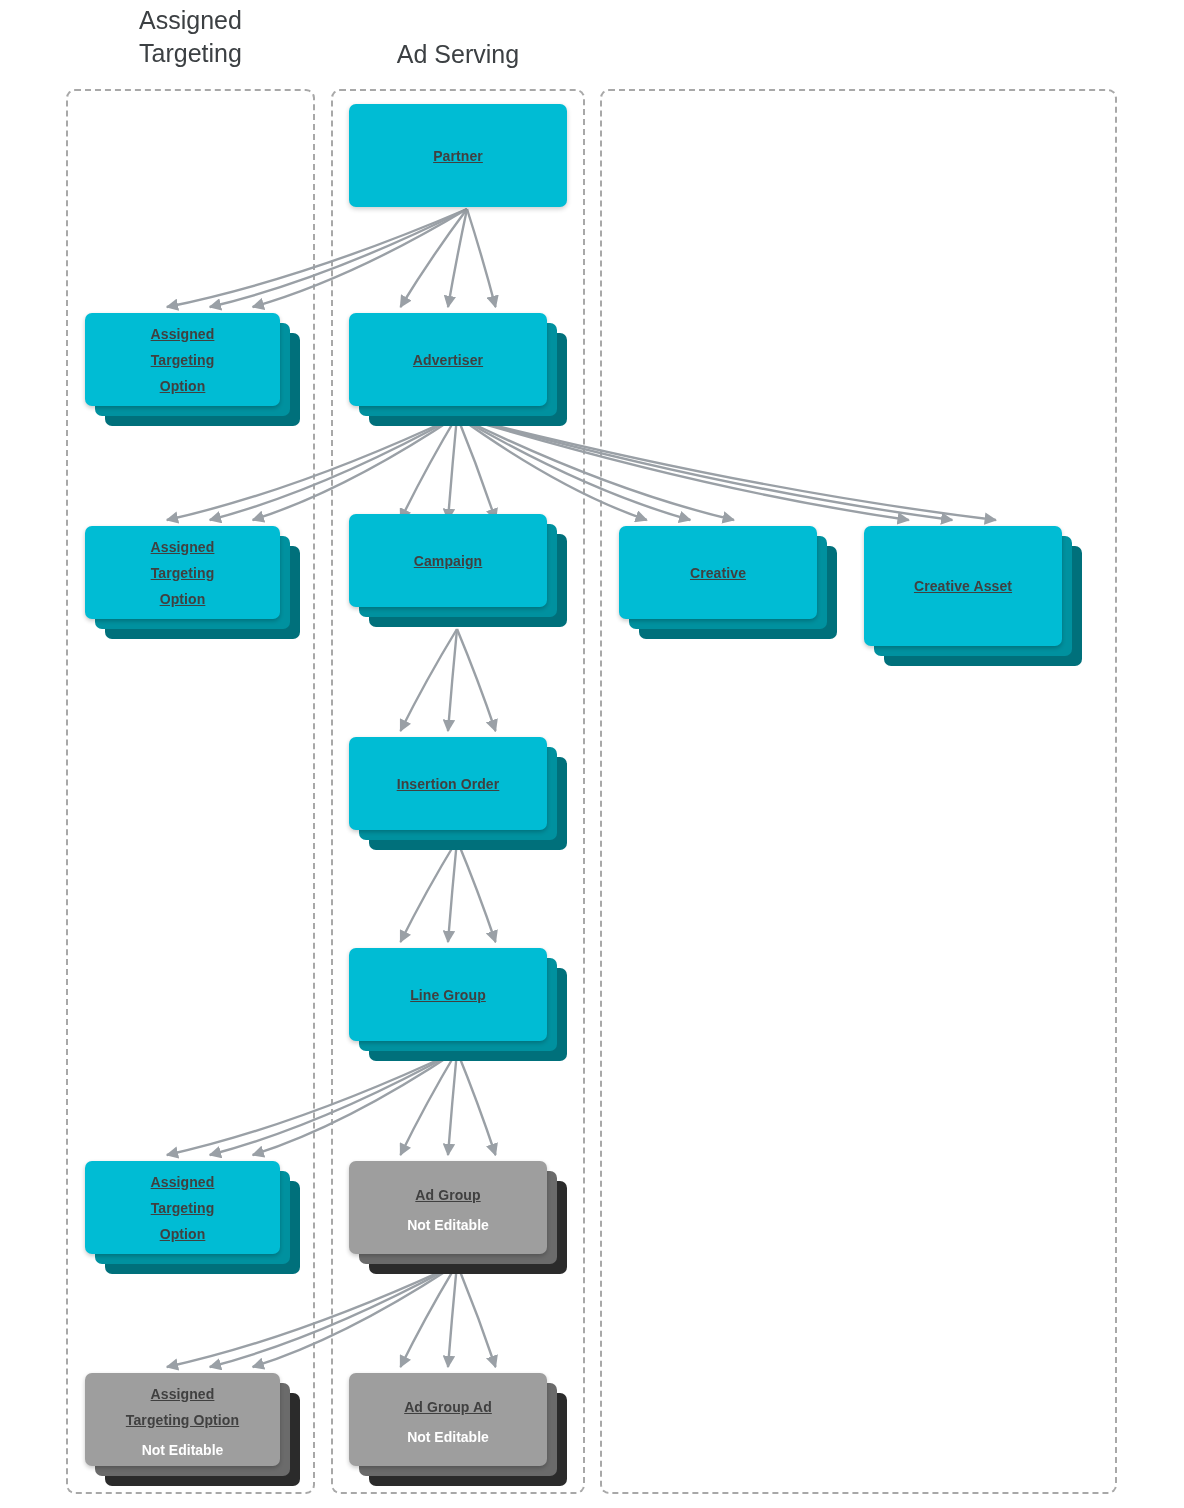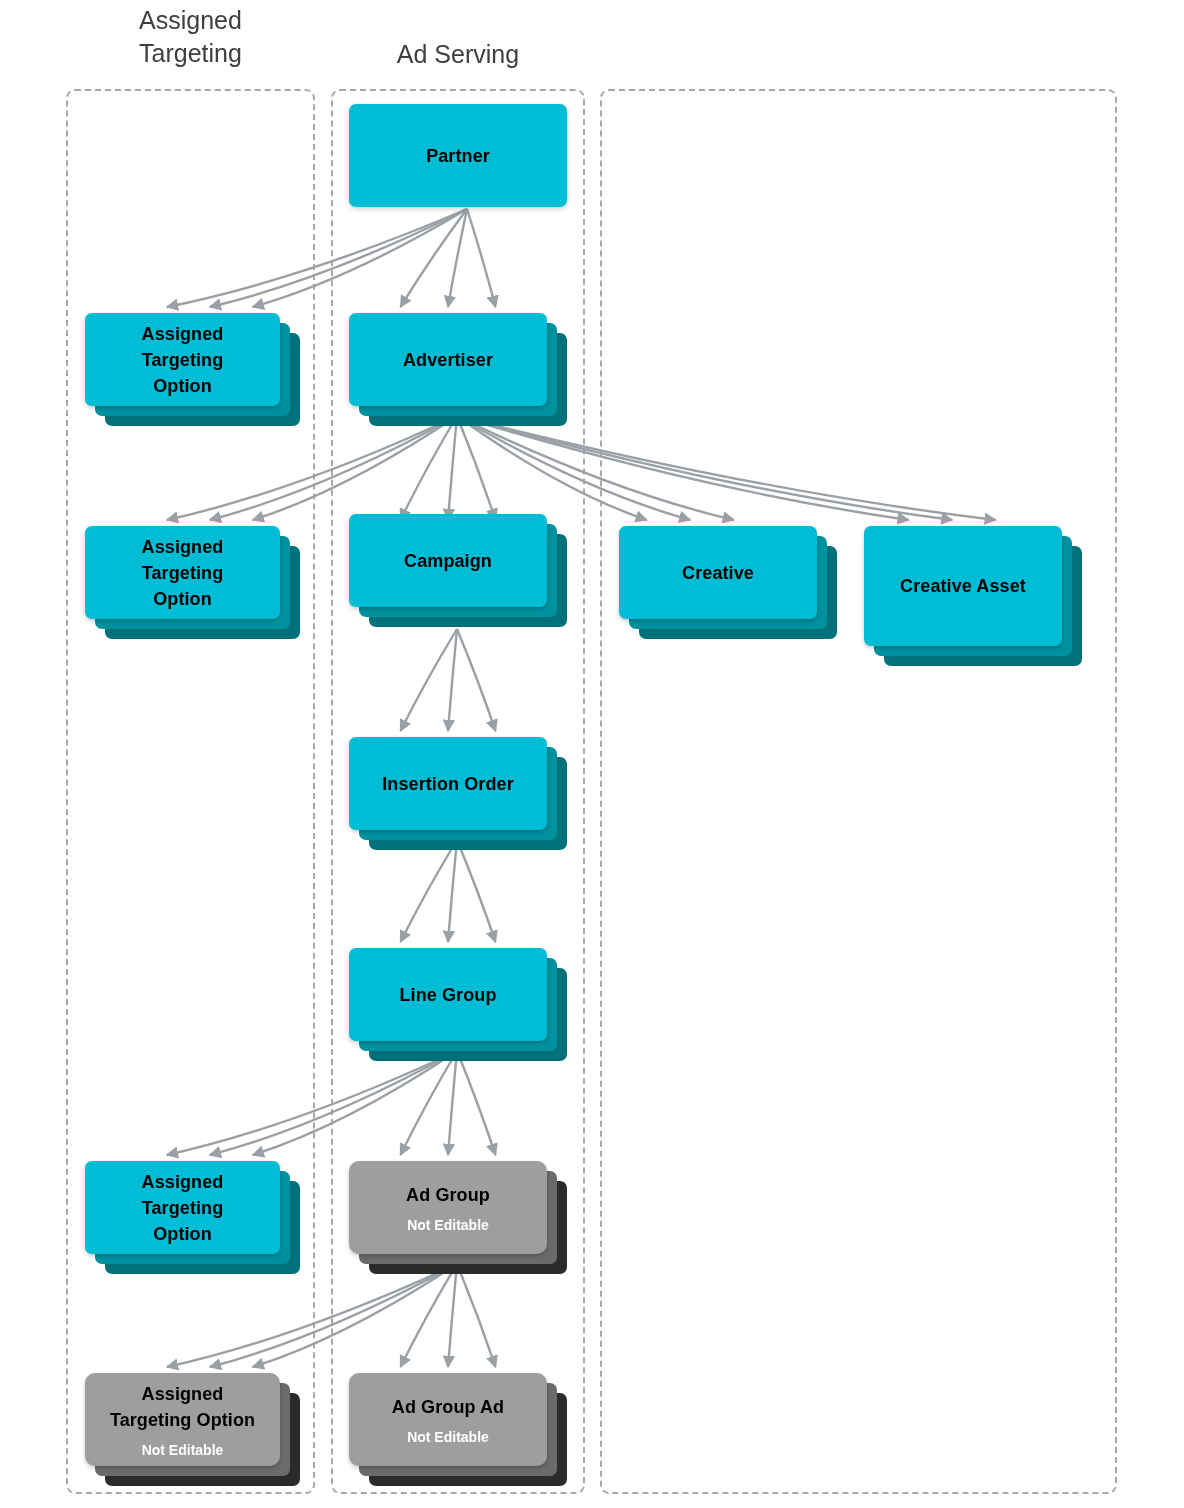--- a/index.html
+++ b/index.html
@@ -28,37 +28,38 @@
     position:absolute;left:0;top:0;width:100%;height:100%;
     border-radius:7px;box-sizing:border-box;
     display:flex;flex-direction:column;align-items:center;justify-content:center;
   }
   .node .back2{ }
   .node .back1{ }
   .node .front{
     box-shadow:0 2px 4px rgba(0,0,0,.22);
   }
   .node .title{
-    color:#000000;font-weight:bold;text-align:center;
-    font-size:18px;line-height:26px;letter-spacing:.1px;
+    color:#404040;font-weight:bold;text-align:center;
+    font-size:14px;line-height:26px;letter-spacing:.1px;
     font-family:"Liberation Sans",sans-serif;
     padding:0 10px;
+    text-decoration:underline;
   }
   .node .sub{
     color:#ffffff;font-weight:bold;text-align:center;
     font-size:14px;line-height:18px;margin-top:8px;
     font-family:"Liberation Sans",sans-serif;
   }
 
   
   .cyan .front{background:#00bcd4;}
   .cyan .back1{background:#00919f;}
   .cyan .back2{background:#00707b;}
   
-  .gray .front{background:#9e9e9e;border-radius:10px;}
+  .gray .front{background:#9e9e9e;}
   .gray .back1{background:#6b6b6b;}
   .gray .back2{background:#2b2b2b;}
 
   
   .single .front{box-shadow:0 2px 5px rgba(0,0,0,.20);}
 </style>
 </head>
 <body>
 
 <div id="stage">

